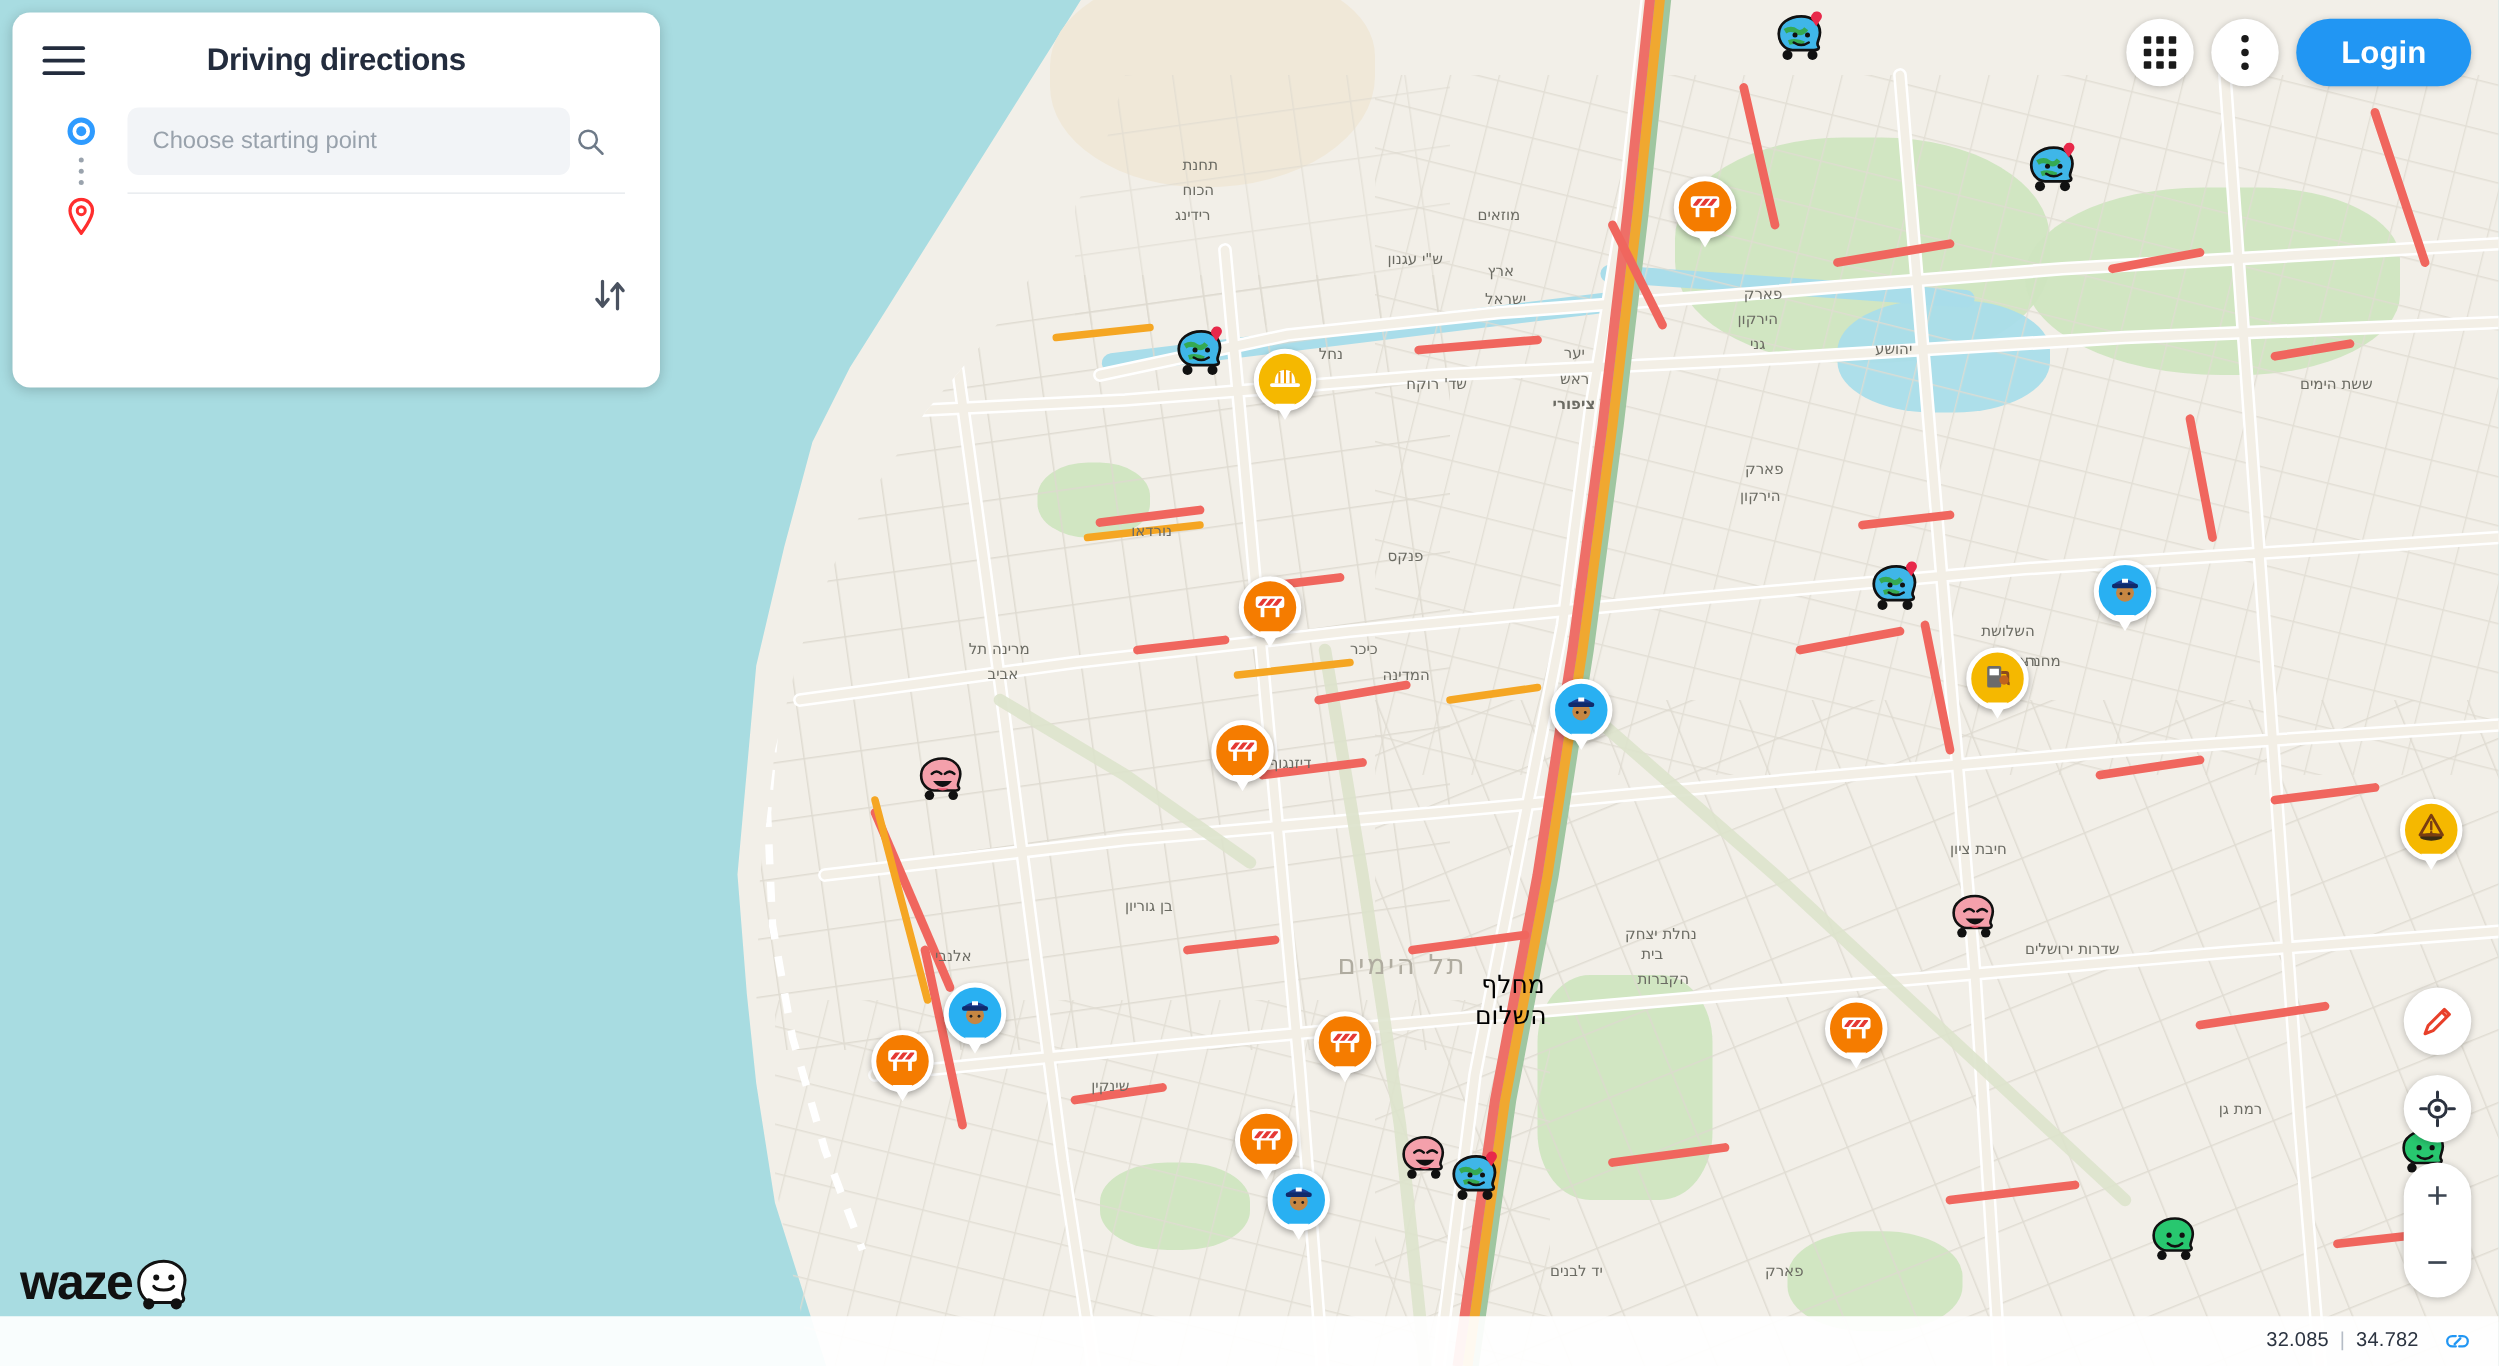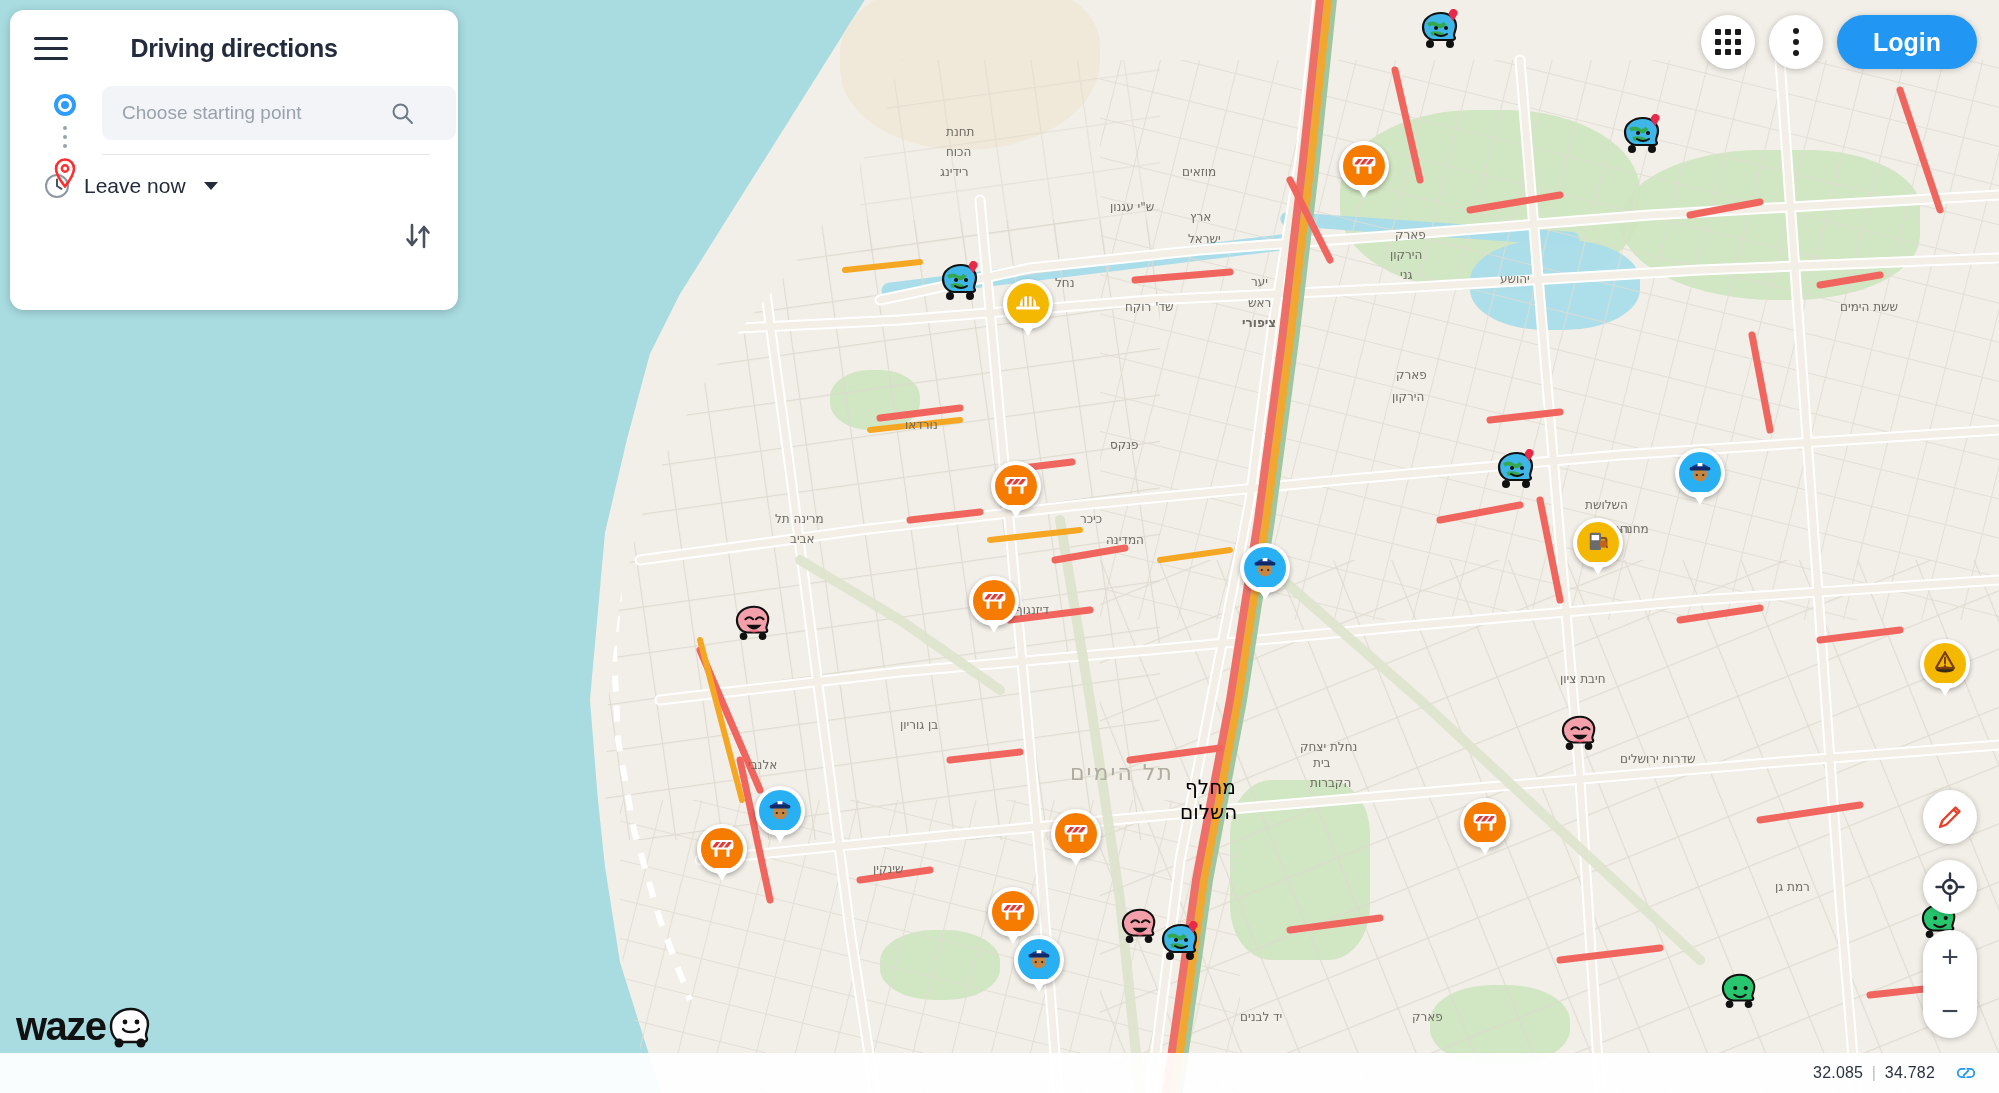--- a/index.html
+++ b/index.html
@@ -48,21 +48,21 @@
     position: absolute;
     background: #a9ddea;
   }
 
   
   .grid-layer { position: absolute; inset: 0; pointer-events: none; }
 
   
   .search-panel {
     position: absolute; left: 10px; top: 10px;
-    width: 448px; height: 300px;
+    width: 518px; height: 300px;
     background: #ffffff;
     border-radius: 14px;
     box-shadow: 0 2px 10px rgba(0,0,0,.20);
     z-index: 40;
   }
   .panel-head {
     display: flex; align-items: center;
     height: 76px; padding: 0 24px;
     position: relative;
   }
@@ -689,28 +689,20 @@
       <div class="swap-btn">
         <svg viewBox="0 0 30 34" width="30" height="34">
           <path d="M9 6 L9 26 M9 26 L4.5 20.5 M9 26 L13.5 20.5" stroke="#4a5260" stroke-width="2.6" fill="none" stroke-linecap="round" stroke-linejoin="round"></path>
           <path d="M21 28 L21 8 M21 8 L16.5 13.5 M21 8 L25.5 13.5" stroke="#4a5260" stroke-width="2.6" fill="none" stroke-linecap="round" stroke-linejoin="round"></path>
         </svg>
       </div>
     </div>
 
     <div class="divider"></div>
 
-    <div class="leave-row">
-      <svg width="26" height="26" viewBox="0 0 26 26">
-        <circle cx="13" cy="13" r="11" fill="none" stroke="#8b97a3" stroke-width="2"></circle>
-        <path d="M13 6.5 L13 13 L17.5 15.8" stroke="#49525e" stroke-width="2" fill="none" stroke-linecap="round"></path>
-      </svg>
-      <span class="leave-label">Leave now</span>
-      <span class="caret"></span>
-    </div>
   </div>
 
   <div class="top-right">
     <div class="circ-btn">
       <div class="dot-grid">
           <i></i>
           <i></i>
           <i></i>
           <i></i>
           <i></i>

